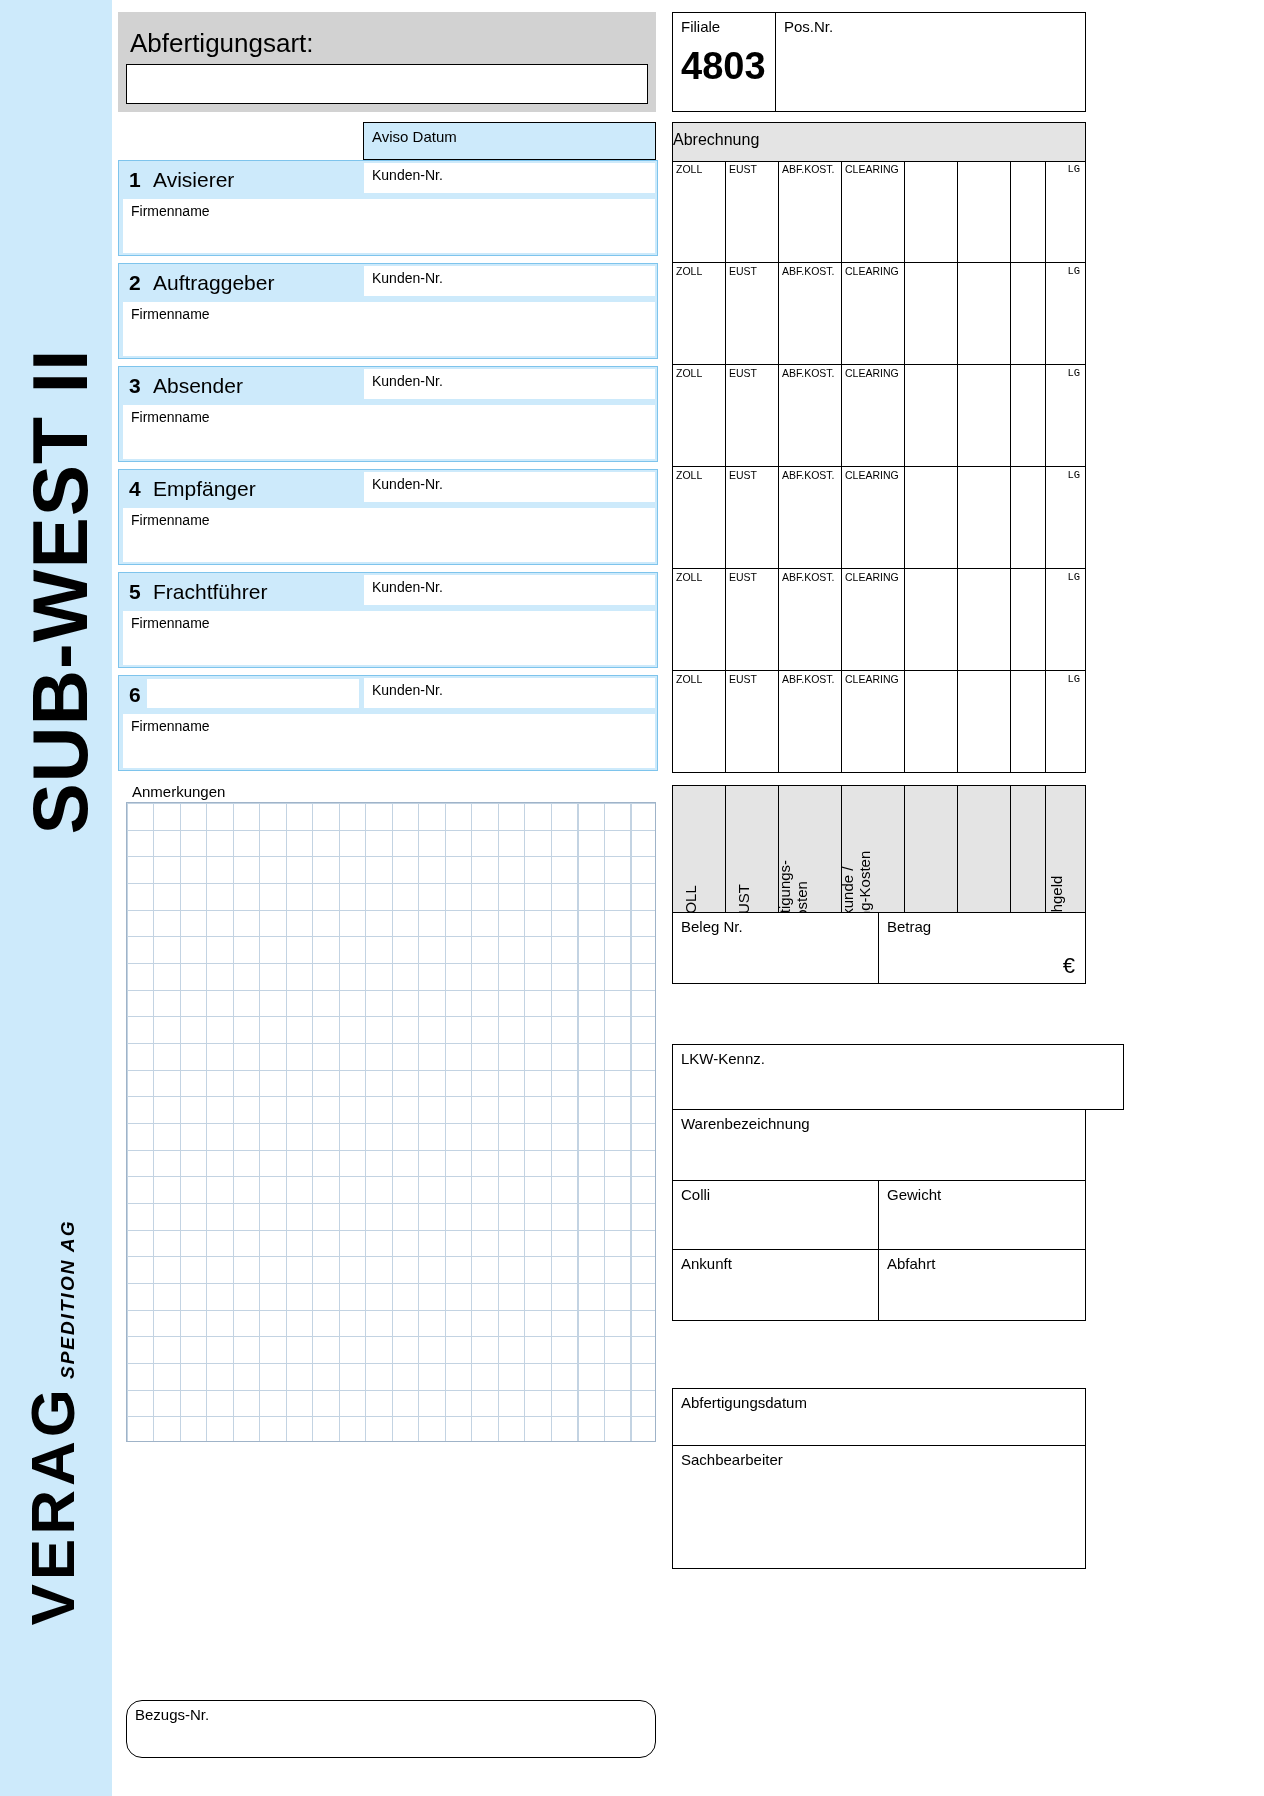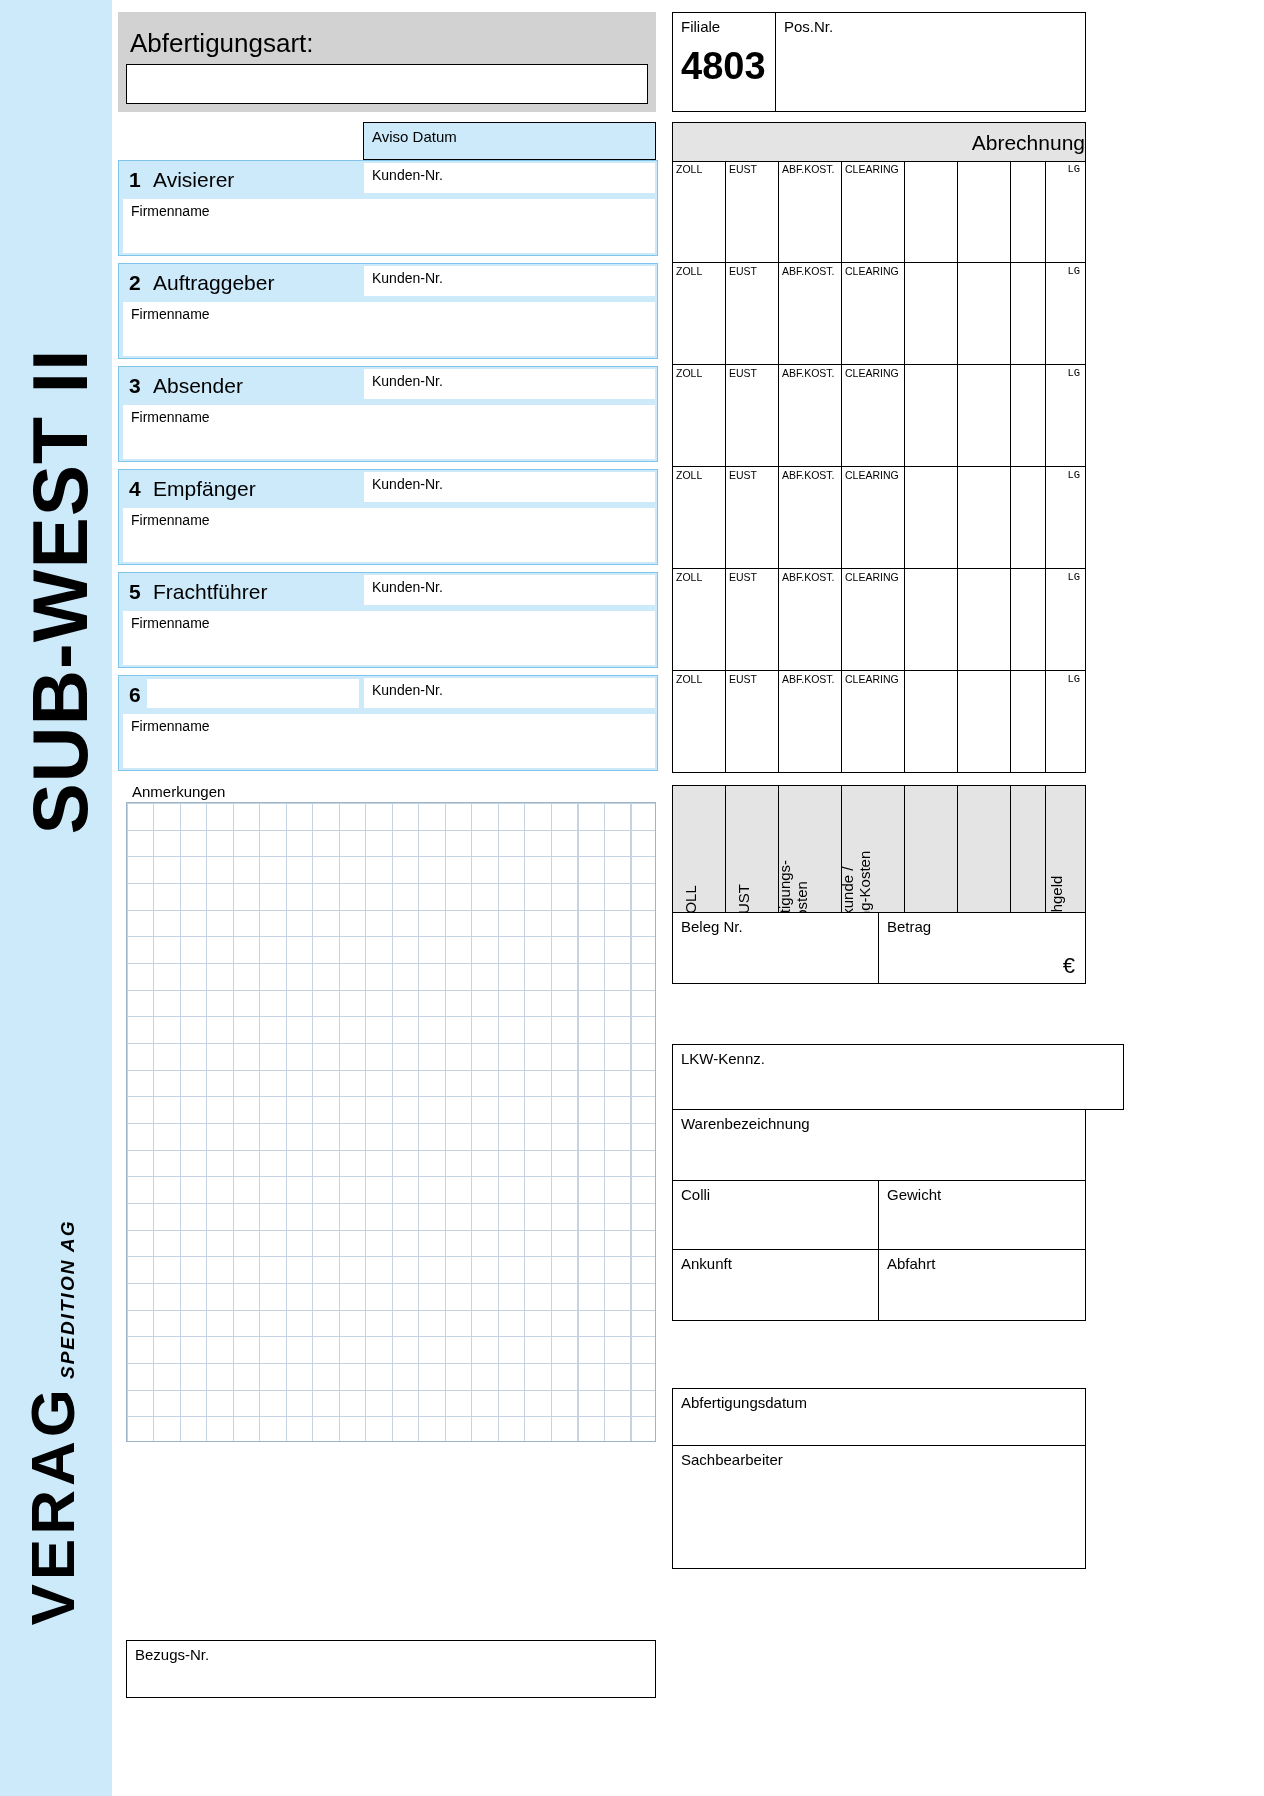--- a/index.html
+++ b/index.html
@@ -180,22 +180,22 @@
     position: absolute;
     left: 672px; top: 122px;
     width: 414px; height: 40px;
     background: #e4e4e4;
     border: 1.5px solid #000;
     box-sizing: border-box;
   }
   .abr-head span {
     position: absolute;
     left: 0; right: 0; top: 8px;
-    text-align: right;
-    font-size: 21px;
+    text-align: left;
+    font-size: 16px;
   }
 
   
   .abr-row {
     position: absolute;
     left: 672px;
     width: 414px;
     height: 102px;
     border-left: 1.5px solid #000;
     border-right: 1.5px solid #000;
@@ -263,21 +263,21 @@
     position: absolute;
     left: 126px; top: 802px;
     width: 530px; height: 640px;
     border: 1px solid #9fb3c8;
     box-sizing: border-box;
     background:
       repeating-linear-gradient(to right, #c3d3e2 0 1px, transparent 1px 26.5px),
       repeating-linear-gradient(to bottom, #c3d3e2 0 1px, transparent 1px 26.67px);
   }
 
-  .bezug-box { left: 126px; top: 1640px; width: 530px; height: 58px; }
+  .bezug-box { left: 126px; top: 1700px; width: 530px; height: 58px; border-radius: 16px; }
 
   
   .lkw-box { left: 672px; top: 1044px; width: 452px; height: 66px; }
   .waren-box { left: 672px; top: 1109px; width: 414px; height: 72px; }
   .colli-box { left: 672px; top: 1180px; width: 207px; height: 70px; }
   .gewicht-box { left: 878px; top: 1180px; width: 208px; height: 70px; }
   .ankunft-box { left: 672px; top: 1249px; width: 207px; height: 72px; }
   .abfahrt-box { left: 878px; top: 1249px; width: 208px; height: 72px; }
 
   .abfdat-box { left: 672px; top: 1388px; width: 414px; height: 58px; }

